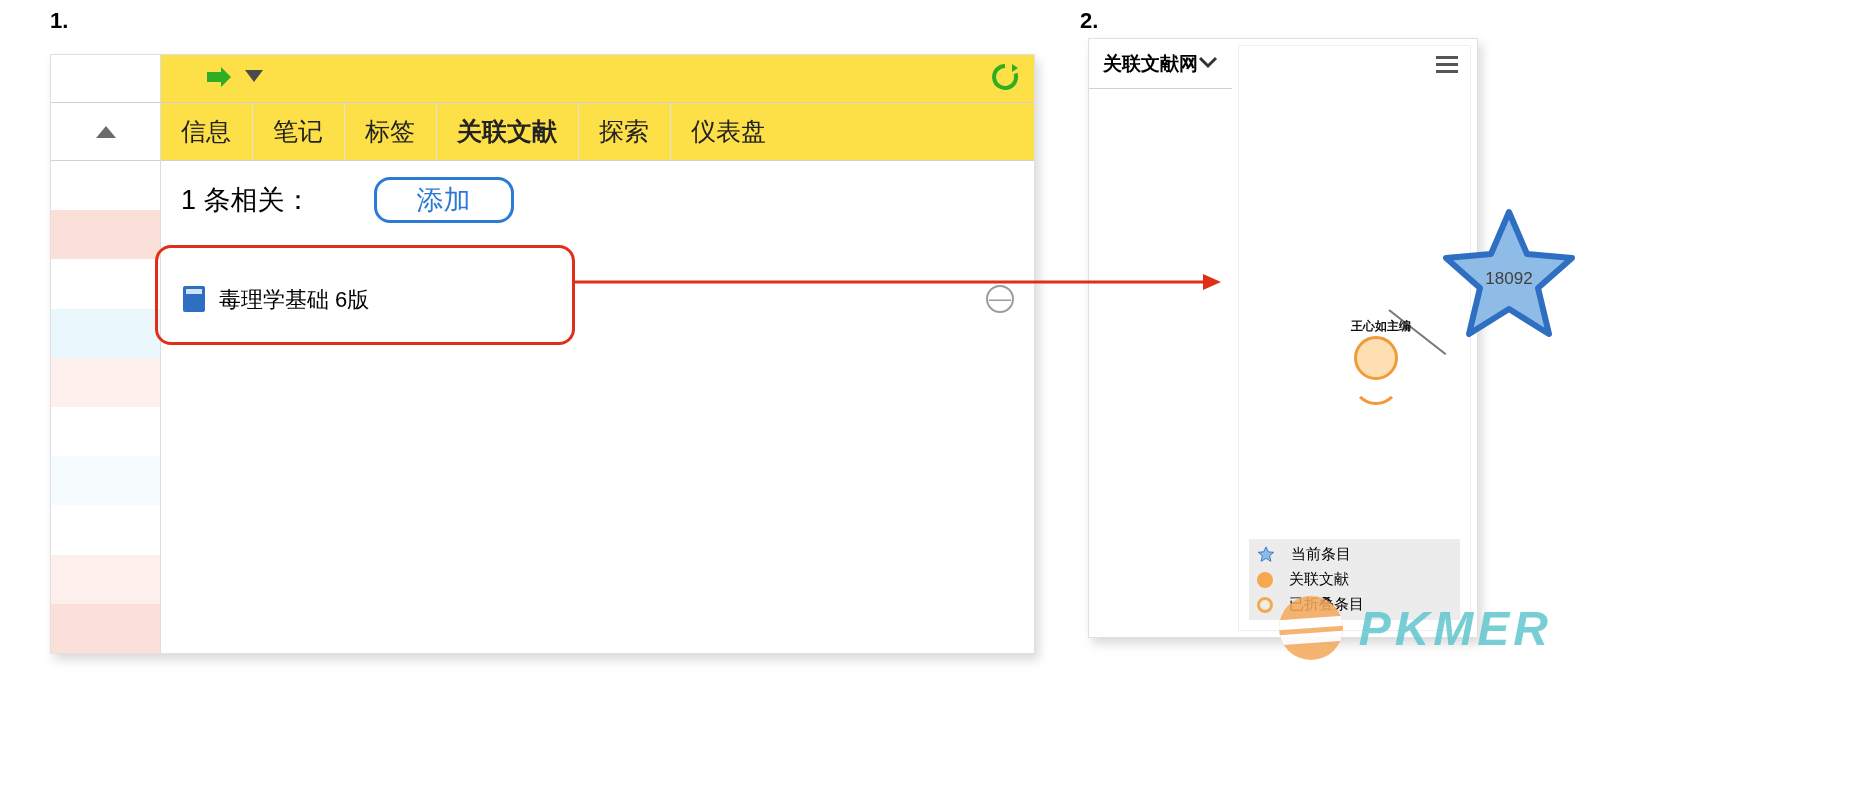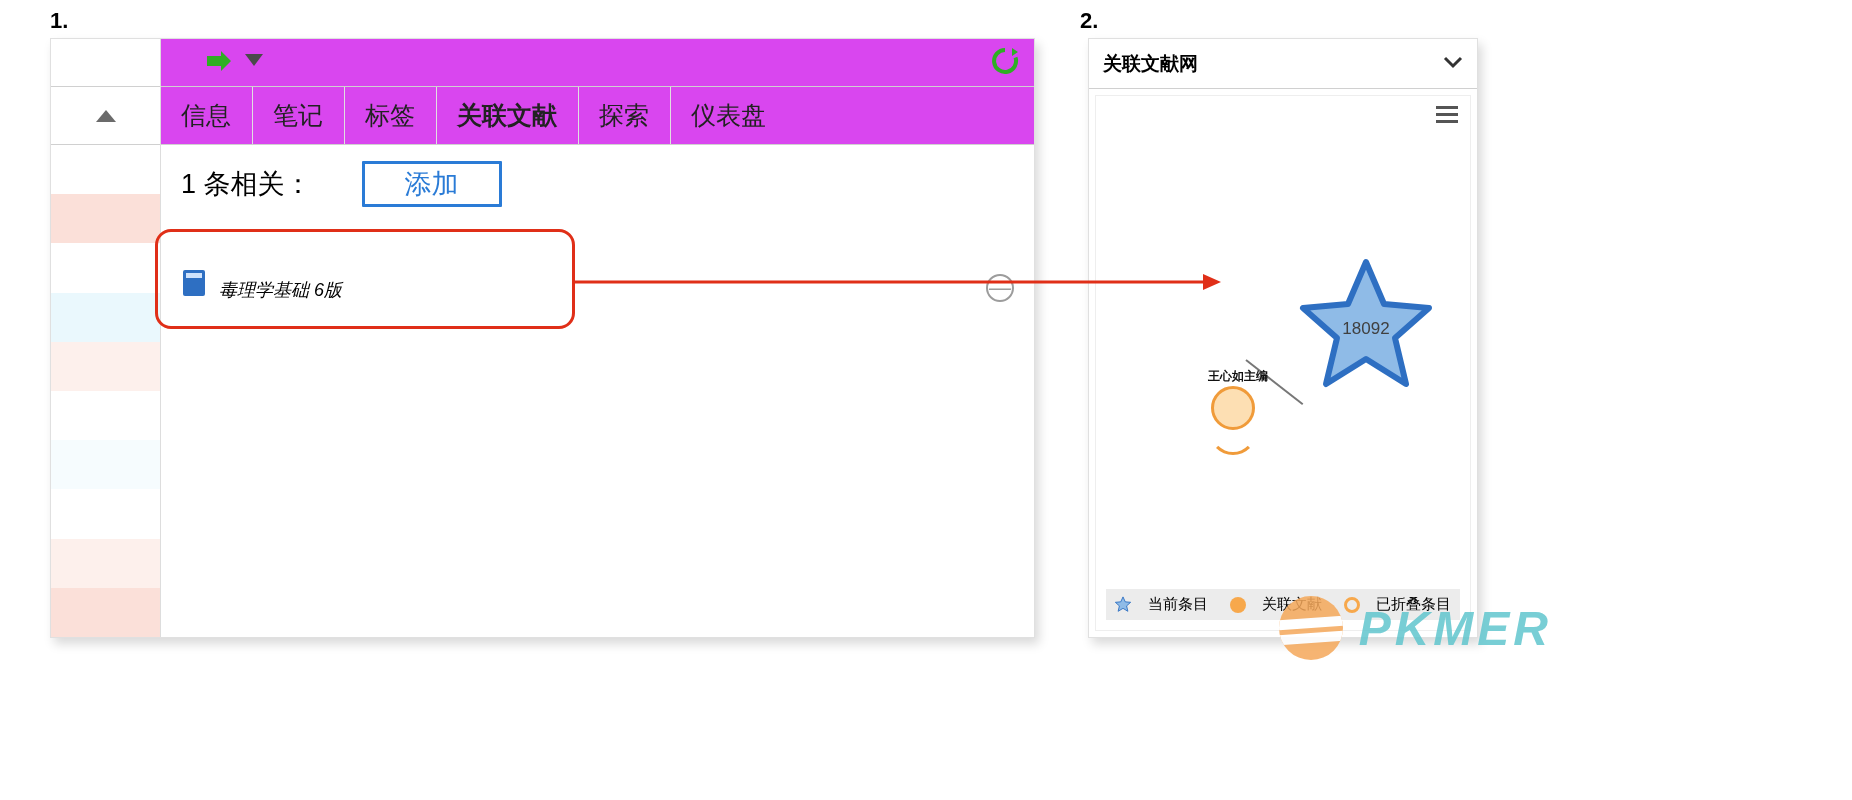--- a/index.html
+++ b/index.html
@@ -15,25 +15,25 @@
     position: absolute;
     font-weight: bold;
     font-size: 22px;
     color: #000;
   }
   #label1 { top: 8px; left: 50px; }
   #label2 { top: 8px; left: 1080px; }
   
   .panel1 {
     position: absolute;
-    top: 38px; left: 50px;
+    top: 54px; left: 50px;
     width: 985px; height: 600px;
     border: 1px solid #e0e0e0;
     box-shadow: 4px 6px 10px rgba(0,0,0,0.15);
-    background: #d946ef;
+    background: #fde047;
   }
   .left-strip {
     position: absolute;
     left: 0; top: 0; bottom: 0; width: 110px;
     border-right: 1px solid #ddd;
     background: #fff;
     overflow: hidden;
   }
   .left-top-blank {
     position: relative;
@@ -111,27 +111,27 @@
 
   .content1 {
     position: absolute;
     left: 110px; right: 0; top: 106px; bottom: 0;
     background: #fff;
     padding: 16px;
   }
   .related-line {
     display: flex;
     align-items: center;
-    gap: 0;
+    gap: 12px;
     font-size: 27px;
     margin-left: 4px;
   }
   .add-btn {
     border: 3px solid #2a7bd6;
-    border-radius: 1px;
+    border-radius: 16px;
     color: #2a7bd6;
     font-size: 27px;
     padding: 2px 40px;
     cursor: pointer;
     margin-left: 50px;
     background: #fff;
   }
   .red-box {
     position: absolute;
     top: 84px;
@@ -141,23 +141,22 @@
     border: 3px solid #e02f18;
     border-radius: 16px;
     pointer-events: none;
   }
   .book-row {
     position: absolute;
     top: 124px;
     left: 20px;
     right: 20px;
     display: flex;
-    align-items: flex-end;
-    font-size: 18px;
-    font-style: italic;
+    align-items: flex-start;
+    font-size: 22px;
   }
   .book-icon {
     margin-right: 12px;
   }
   .book-title {
     flex: 0 0 auto;
   }
   .minus-circle {
     margin-left: auto;
     width: 28px; height: 28px;
@@ -181,21 +180,21 @@
 
   
   .panel2 {
     position: absolute;
     top: 38px; left: 1088px;
     width: 390px; height: 600px;
     border: 1px solid #e0e0e0;
     box-shadow: 4px 6px 10px rgba(0,0,0,0.15);
     background: #fff;
     display: flex;
-    flex-direction: column;
+    flex-direction: row;
   }
   .panel2-header {
     height: 50px;
     border-bottom: 1px solid #d0d0d0;
     display: flex;
     align-items: center;
     padding: 0 14px;
     font-size: 19px;
     font-weight: 600;
   }

